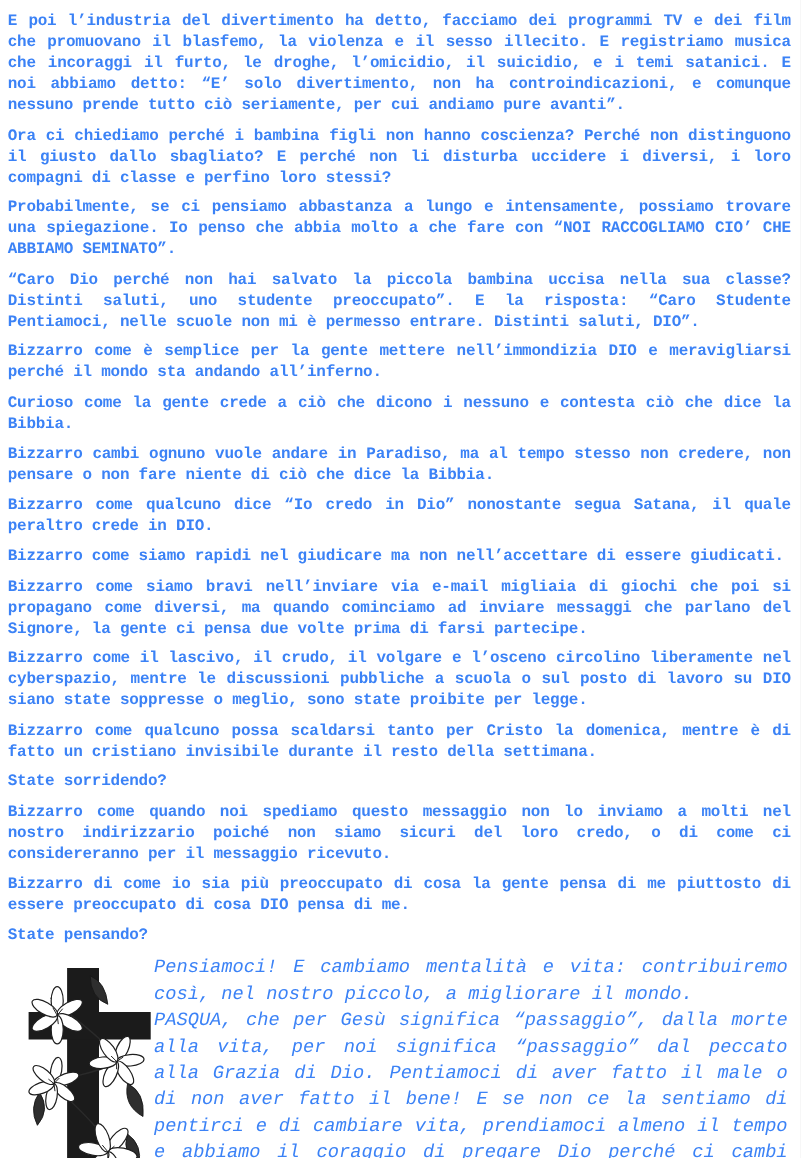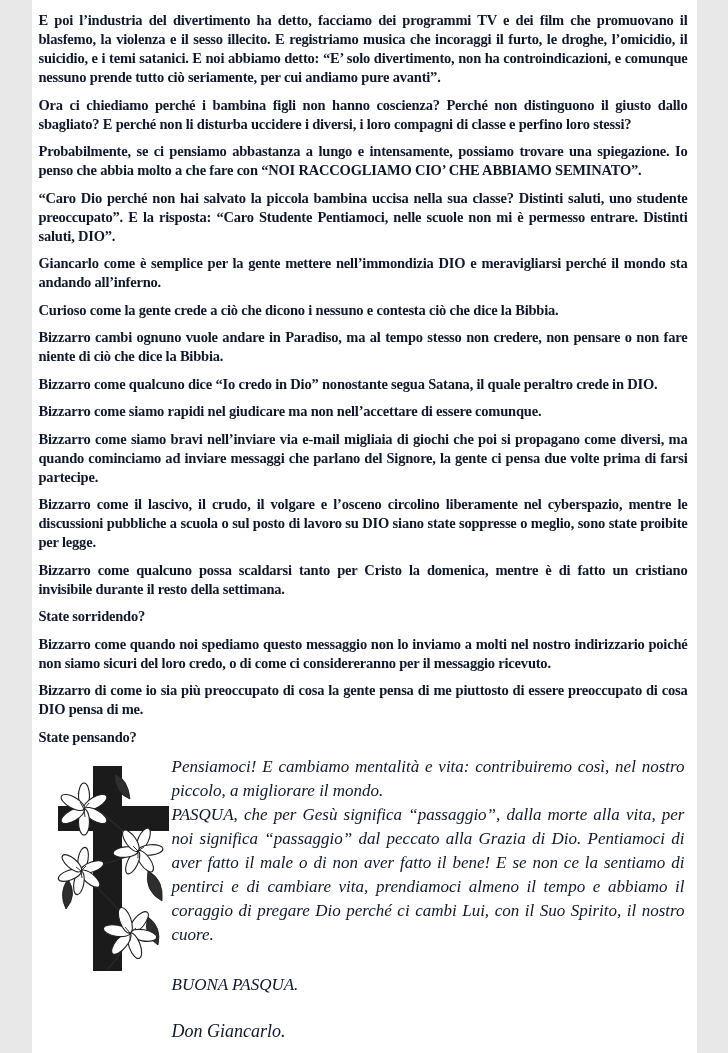--- a/index.html
+++ b/index.html
@@ -1,23 +1,23 @@
 <!DOCTYPE html>
 <html lang="it"><head>
 <meta charset="utf-8">
 <style>
   html,body{margin:0;padding:0;background:#e8e8e8;}
   .page{
     position:relative;
-    width:665px;height:1053px;
+    width:728px;height:1053px;
     margin:0 auto;
     background:#ffffff;
-    color:#0f172a;
+    color:#3b82f6;
     overflow:hidden;
-    font-family:Liberation Serif, serif;
+    font-family:Liberation Mono, monospace;
   }
   
   .body-text{
     padding:11px 9px 0 7px;
   }
   .body-text p{
     margin:0 0 8.5px 0;
     font-size:14.5px;
     line-height:19px;
     font-weight:bold;
@@ -63,25 +63,25 @@
 </head>
 <body>
 
 <div class="page">
 
   <div class="body-text">
     <p>E poi l’industria del divertimento ha detto, facciamo dei programmi TV e dei film che promuovano il blasfemo, la violenza e il sesso illecito. E registriamo musica che incoraggi il furto, le droghe, l’omicidio, il suicidio, e i temi satanici. E noi abbiamo detto: “E’ solo divertimento, non ha controindicazioni, e comunque nessuno prende tutto ciò seriamente, per cui andiamo pure avanti”.</p>
     <p>Ora ci chiediamo perché i bambina figli non hanno coscienza? Perché non distinguono il giusto dallo sbagliato? E perché non li disturba uccidere i diversi, i loro compagni di classe e perfino loro stessi?</p>
     <p>Probabilmente, se ci pensiamo abbastanza a lungo e intensamente, possiamo trovare una spiegazione. Io penso che abbia molto a che fare con “NOI RACCOGLIAMO CIO’ CHE ABBIAMO SEMINATO”.</p>
     <p>“Caro Dio perché non hai salvato la piccola bambina uccisa nella sua classe? Distinti saluti, uno studente preoccupato”. E la risposta: “Caro Studente Pentiamoci, nelle scuole non mi è permesso entrare. Distinti saluti, DIO”.</p>
-    <p>Giancarlo come è semplice per la gente mettere nell’immondizia DIO e meravigliarsi perché il mondo sta andando all’inferno.</p>
+    <p>Bizzarro come è semplice per la gente mettere nell’immondizia DIO e meravigliarsi perché il mondo sta andando all’inferno.</p>
     <p>Curioso come la gente crede a ciò che dicono i nessuno e contesta ciò che dice la Bibbia.</p>
     <p>Bizzarro cambi ognuno vuole andare in Paradiso, ma al tempo stesso non credere, non pensare o non fare niente di ciò che dice la Bibbia.</p>
     <p>Bizzarro come qualcuno dice “Io credo in Dio” nonostante segua Satana, il quale peraltro crede in DIO.</p>
-    <p>Bizzarro come siamo rapidi nel giudicare ma non nell’accettare di essere comunque.</p>
+    <p>Bizzarro come siamo rapidi nel giudicare ma non nell’accettare di essere giudicati.</p>
     <p>Bizzarro come siamo bravi nell’inviare via e-mail migliaia di giochi che poi si propagano come diversi, ma quando cominciamo ad inviare messaggi che parlano del Signore, la gente ci pensa due volte prima di farsi partecipe.</p>
     <p>Bizzarro come il lascivo, il crudo, il volgare e l’osceno circolino liberamente nel cyberspazio, mentre le discussioni pubbliche a scuola o sul posto di lavoro su DIO siano state soppresse o meglio, sono state proibite per legge.</p>
     <p>Bizzarro come qualcuno possa scaldarsi tanto per Cristo la domenica, mentre è di fatto un cristiano invisibile durante il resto della settimana.</p>
     <p>State sorridendo?</p>
     <p>Bizzarro come quando noi spediamo questo messaggio non lo inviamo a molti nel nostro indirizzario poiché non siamo sicuri del loro credo, o di come ci considereranno per il messaggio ricevuto.</p>
     <p>Bizzarro di come io sia più preoccupato di cosa la gente pensa di me piuttosto di essere preoccupato di cosa DIO pensa di me.</p>
     <p>State pensando?</p>
   </div>
 
   <div class="closing">

